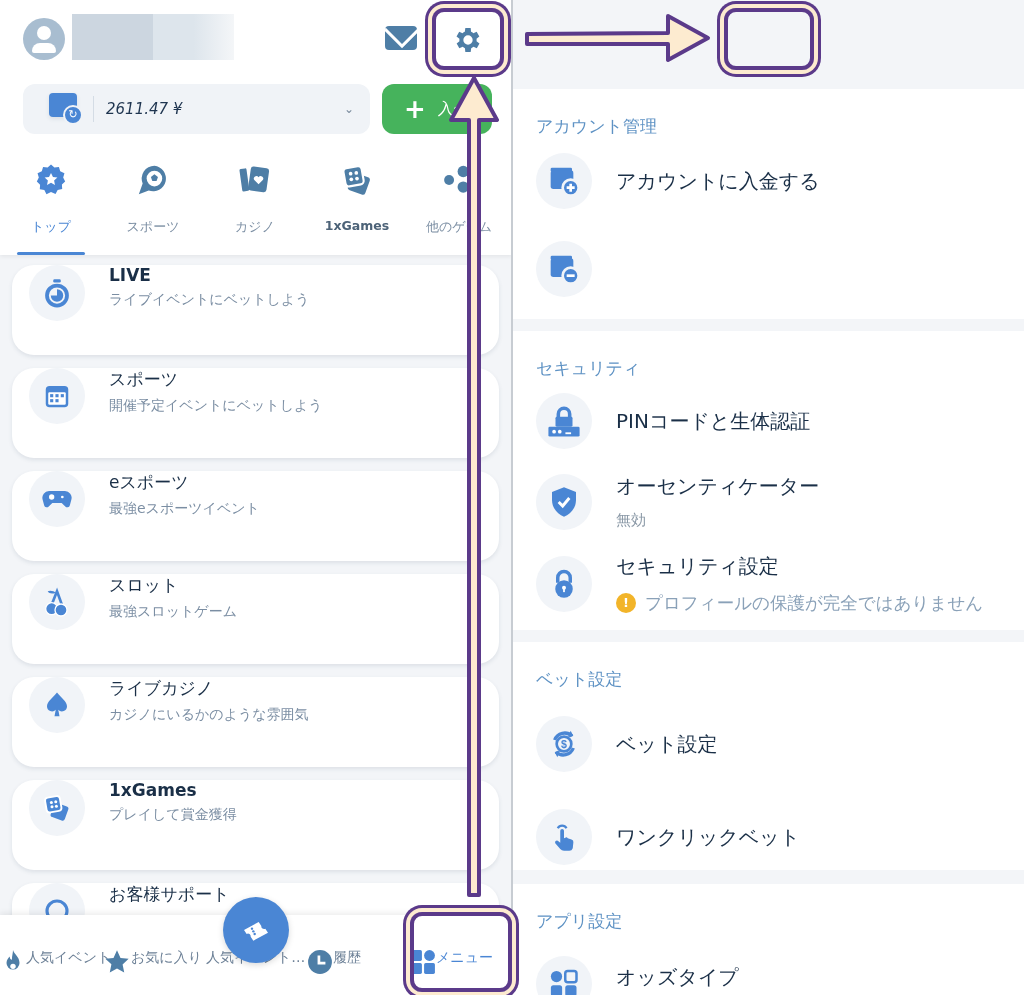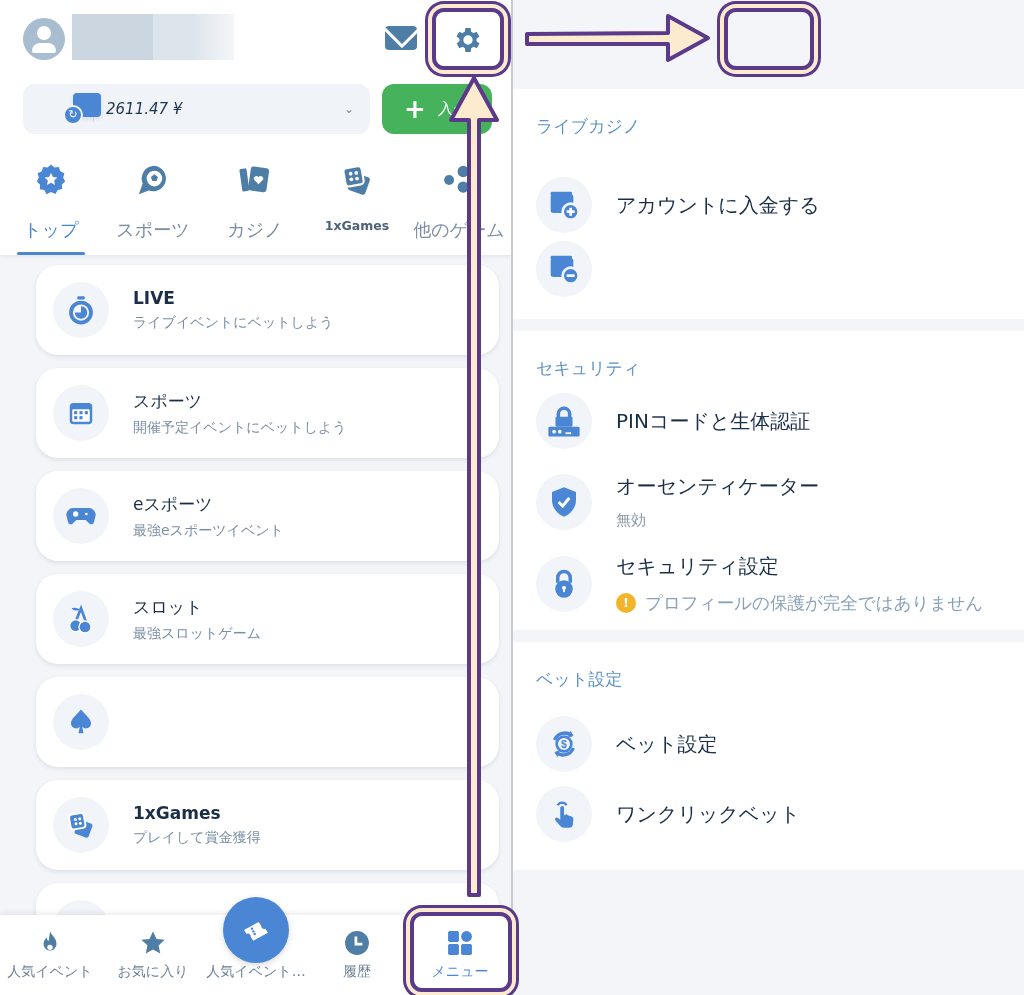--- a/index.html
+++ b/index.html
@@ -23,35 +23,35 @@
   .wallet-ico .ring { position: absolute; left: 14px; top: 12px; width: 20px; height: 20px; border-radius: 50%; background: #4a86d4; border: 2px solid #f0f3f7; color: #fff; font-size: 11px; text-align: center; line-height: 16px; }
   .balance .sep { width: 1px; height: 26px; background: #d4dce5; margin: 0 12px 0 10px; }
   .balance .amount { font-size: 15px; color: #1f3550; font-style: italic; }
   .balance .chev { margin-left: auto; margin-right: 16px; color: #7b8c9e; font-size: 12px; }
   .deposit-btn { position: absolute; left: 382px; top: 84px; width: 110px; height: 50px; background: #46b35c; border-radius: 12px; color: #fff; font-size: 16px; display: flex; align-items: center; padding-left: 22px; gap: 12px; }
   .deposit-btn .plus { font-size: 26px; font-weight: bold; line-height: 1; }
 
   .cats { position: absolute; left: 0; top: 150px; width: 512px; height: 105px; display: flex; }
   .cat { width: 102px; display: flex; flex-direction: column; align-items: center; position: relative; }
   .cat .cicon { height: 48px; display: flex; align-items: center; justify-content: center; margin-top: 6px; }
-  .cat .clabel { margin-top: 14px; font-size: 18px; color: #7b8ea3; white-space: nowrap; }
+  .cat .clabel { margin-top: 14px; font-size: 13px; color: #7b8ea3; white-space: nowrap; }
   .cat.active .clabel { color: #4a86d4; }
   .cat.bold .clabel { font-weight: bold; color: #4d6378; font-size: 12.5px; }
   .cat.active:after { content: ""; position: absolute; left: 17px; bottom: 0; width: 68px; height: 3px; border-radius: 2px; background: #4a86d4; }
 
   .cards { position: absolute; left: 12px; top: 265px; width: 487px; }
-  .card { height: 90px; background: #fff; border-radius: 22px; box-shadow: 0 2px 4px rgba(60,80,110,0.12); margin-bottom: 13px; display: flex; align-items: center; margin-left: 24px; }
+  .card { height: 90px; background: #fff; border-radius: 22px; box-shadow: 0 2px 4px rgba(60,80,110,0.12); margin-bottom: 13px; display: flex; align-items: flex-start; }
   .card .iconwrap { width: 56px; height: 56px; border-radius: 50%; background: #f1f4f8; margin-left: 17px; display: flex; align-items: center; justify-content: center; }
   .card .texts { margin-left: 24px; }
   .card .title { font-size: 17px; color: #1a2f47; }
   .card .title.b { font-weight: bold; }
   .card .sub { font-size: 14px; color: #7b8ea3; margin-top: 6px; }
 
   .bottom-nav { position: absolute; left: 0; top: 915px; width: 512px; height: 80px; background: #fff; box-shadow: 0 -2px 6px rgba(0,0,0,0.08); }
-  .nav-item { position: absolute; top: 0; width: 100px; height: 80px; display: flex; flex-direction: column; align-items: center; }
+  .nav-item { position: absolute; top: 0; width: 100px; height: 80px; display: flex; flex-direction: row; align-items: center; }
   .nav-item .nicon { margin-top: 14px; height: 28px; display: flex; align-items: center; justify-content: center; }
   .nav-item .nlabel { margin-top: 6px; font-size: 14px; color: #6d8197; white-space: nowrap; }
   .nav-item.active .nlabel { color: #4a86d4; }
   .betslip-fab { position: absolute; left: 223px; top: 897px; width: 66px; height: 66px; border-radius: 50%; background: #4a86d4; display: flex; align-items: center; justify-content: center; box-shadow: 0 2px 6px rgba(0,0,0,0.15); }
 
   .divider { position: absolute; left: 511px; top: 0; width: 2px; height: 995px; background: #c7ccd2; }
 
   
   .right { position: absolute; left: 513px; top: 0; width: 511px; height: 995px; background: #f3f5f8; }
   .r-header { position: absolute; left: 0; top: 0; width: 511px; height: 78px; background: #fff; }
@@ -221,20 +221,24 @@
           <div class="title">スロット</div>
           <div class="sub">最強スロットゲーム</div>
         </div>
     </div>
     <div class="card">
       <div class="iconwrap">
           <svg width="30" height="30" viewBox="0 0 24 24">
             <path fill="#4a86d4" d="M12 2C9 6 4 9 4 13a4 4 0 0 0 7 2.7L10 21h4l-1-5.3A4 4 0 0 0 20 13c0-4-5-7-8-11z"></path>
           </svg>
         </div>
+      <div class="texts">
+          <div class="title">ライブカジノ</div>
+          <div class="sub">カジノにいるかのような雰囲気</div>
+        </div>
     </div>
     <div class="card">
       <div class="iconwrap">
           <svg width="30" height="30" viewBox="0 0 24 24">
             <rect x="8" y="9" width="12" height="12" rx="2" fill="#4a86d4" transform="rotate(20 14 15)"></rect>
             <rect x="3" y="3" width="12" height="12" rx="2.5" fill="#4a86d4" stroke="#fff" stroke-width="1.5" transform="rotate(-10 9 9)"></rect>
             <circle cx="7.5" cy="7.5" r="1.2" fill="#fff"></circle>
             <circle cx="11" cy="7" r="1.2" fill="#fff"></circle>
             <circle cx="8" cy="11" r="1.2" fill="#fff"></circle>
             <circle cx="11.5" cy="10.5" r="1.2" fill="#fff"></circle>
@@ -310,22 +314,22 @@
         </g>
       </svg>
   </div>
 </div>
 
 <div class="divider"></div>
 
 <div class="right">
 
   <div class="section" style="top:89px;height:230px">
-    <span class="shead" style="top:26px">ライブカジノ</span>
-    <div class="srow" style="top:88px">
+    <span class="shead" style="top:26px">アカウント管理</span>
+    <div class="srow" style="top:64px">
       <div class="iconwrap">
           <svg width="32" height="32" viewBox="0 0 24 24">
             <rect x="2" y="2" width="16" height="3" rx="1" fill="#4a86d4"></rect>
             <rect x="2" y="4" width="17" height="14" rx="2" fill="#4a86d4"></rect>
             <circle cx="17" cy="17" r="6" fill="#4a86d4" stroke="#f1f4f8" stroke-width="2"></circle>
             <path d="M17 14v6M14 17h6" stroke="#fff" stroke-width="2"></path>
           </svg>
         </div>
       <div class="texts">
           <div class="stitle">アカウントに入金する</div>
@@ -401,33 +405,49 @@
             <path d="M5 9a8 8 0 0 1 13-3M19 15a8 8 0 0 1-13 3" stroke="#4a86d4" stroke-width="2.5" fill="none"></path>
             <path d="M17 2l2 4-4 1zM7 22l-2-4 4-1z" fill="#4a86d4"></path>
             <circle cx="12" cy="12" r="5.5" fill="none" stroke="#4a86d4" stroke-width="2"></circle>
             <text x="12" y="15" font-size="8" font-weight="bold" text-anchor="middle" fill="#4a86d4" font-family="Liberation Sans, sans-serif">$</text>
           </svg>
         </div>
       <div class="texts">
           <div class="stitle">ベット設定</div>
         </div>
     </div>
-    <div class="srow" style="top:144px">
+    <div class="srow" style="top:167px">
       <div class="iconwrap">
           <svg width="30" height="32" viewBox="0 0 24 24">
             <path d="M7 5a4 4 0 0 1 7 0" stroke="#4a86d4" stroke-width="1.8" fill="none"></path>
             <path fill="#4a86d4" d="M9 7a1.5 1.5 0 0 1 3 0v6l1-.5a1.5 1.5 0 0 1 2 .5l3 1a2 2 0 0 1 1.5 2.2L19 21a3 3 0 0 1-3 2h-4a4 4 0 0 1-3-1.5L5 17a1.5 1.5 0 0 1 2-2l2 1.5z"></path>
           </svg>
         </div>
       <div class="texts">
           <div class="stitle">ワンクリックベット</div>
         </div>
     </div>
   </div>
 
+  <div class="section" style="top:884px;height:111px">
+    <span class="shead" style="top:26px">アプリ設定</span>
+    <div class="srow" style="top:72px">
+      <div class="iconwrap">
+          <svg width="30" height="30" viewBox="0 0 24 24">
+            <circle cx="6" cy="6" r="4.5" fill="#4a86d4"></circle>
+            <rect x="13" y="1.5" width="9" height="9" rx="2" fill="none" stroke="#4a86d4" stroke-width="2"></rect>
+            <rect x="1.5" y="13" width="9" height="9" rx="2" fill="#4a86d4"></rect>
+            <rect x="13" y="13" width="9" height="9" rx="2" fill="#4a86d4"></rect>
+          </svg>
+        </div>
+      <div class="texts" style="margin-top:-14px">
+          <div class="stitle">オッズタイプ</div>
+        </div>
+    </div>
+  </div>
 </div>
 
 <div class="hl" style="left:432px;top:8px;width:72px;height:62px;background:transparent"></div>
 <div class="hl" style="left:724px;top:8px;width:90px;height:62px;background:transparent"></div>
 <div class="hl" style="left:410px;top:912px;width:102px;height:80px;background:transparent"></div>
 
 <svg class="arrows" viewBox="0 0 1024 995">
 
   <path d="M469 895 L469 120 L451 120 L474 78 L497 120 L479 120 L479 895 Z" fill="#fdebd0" stroke="#5b3a8a" stroke-width="4" stroke-linejoin="round"></path>
 

